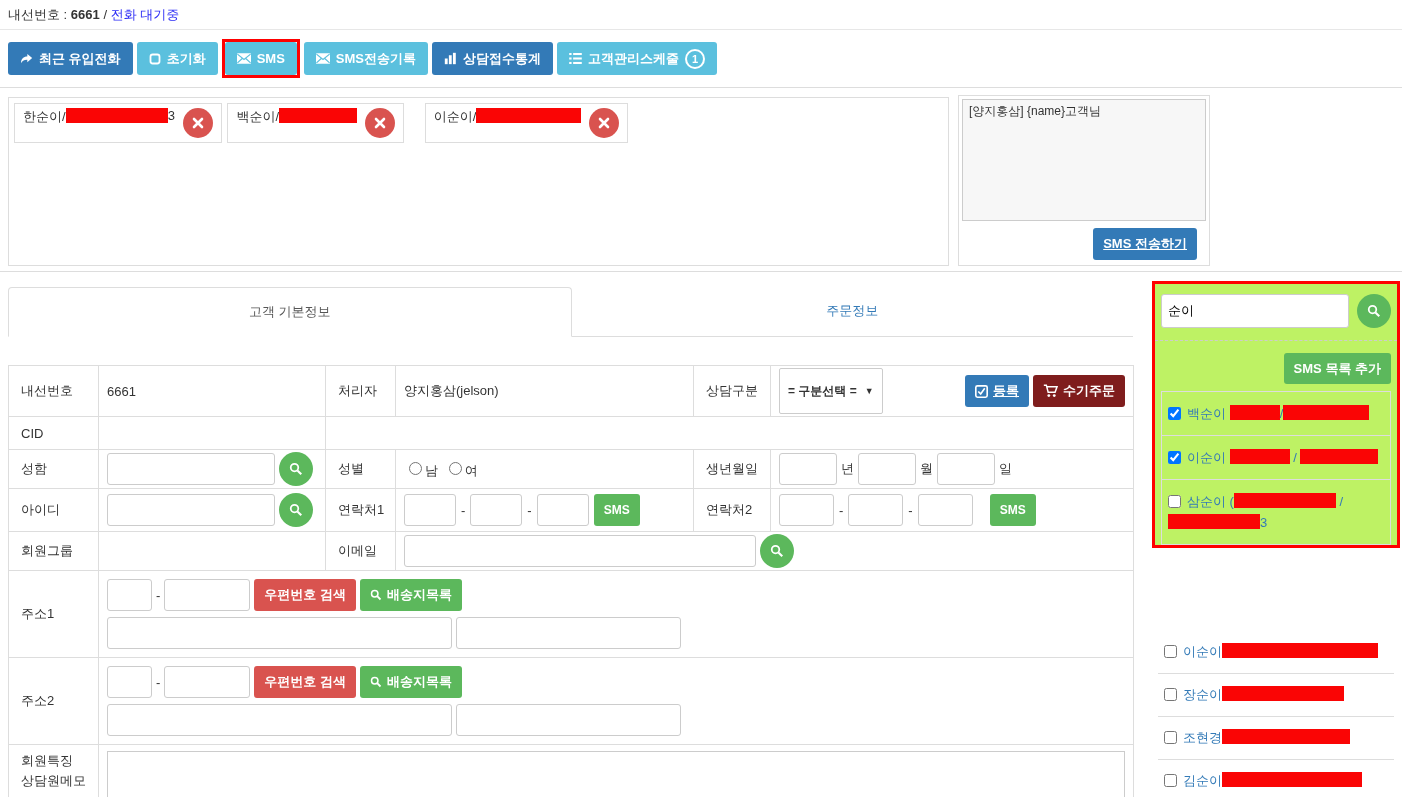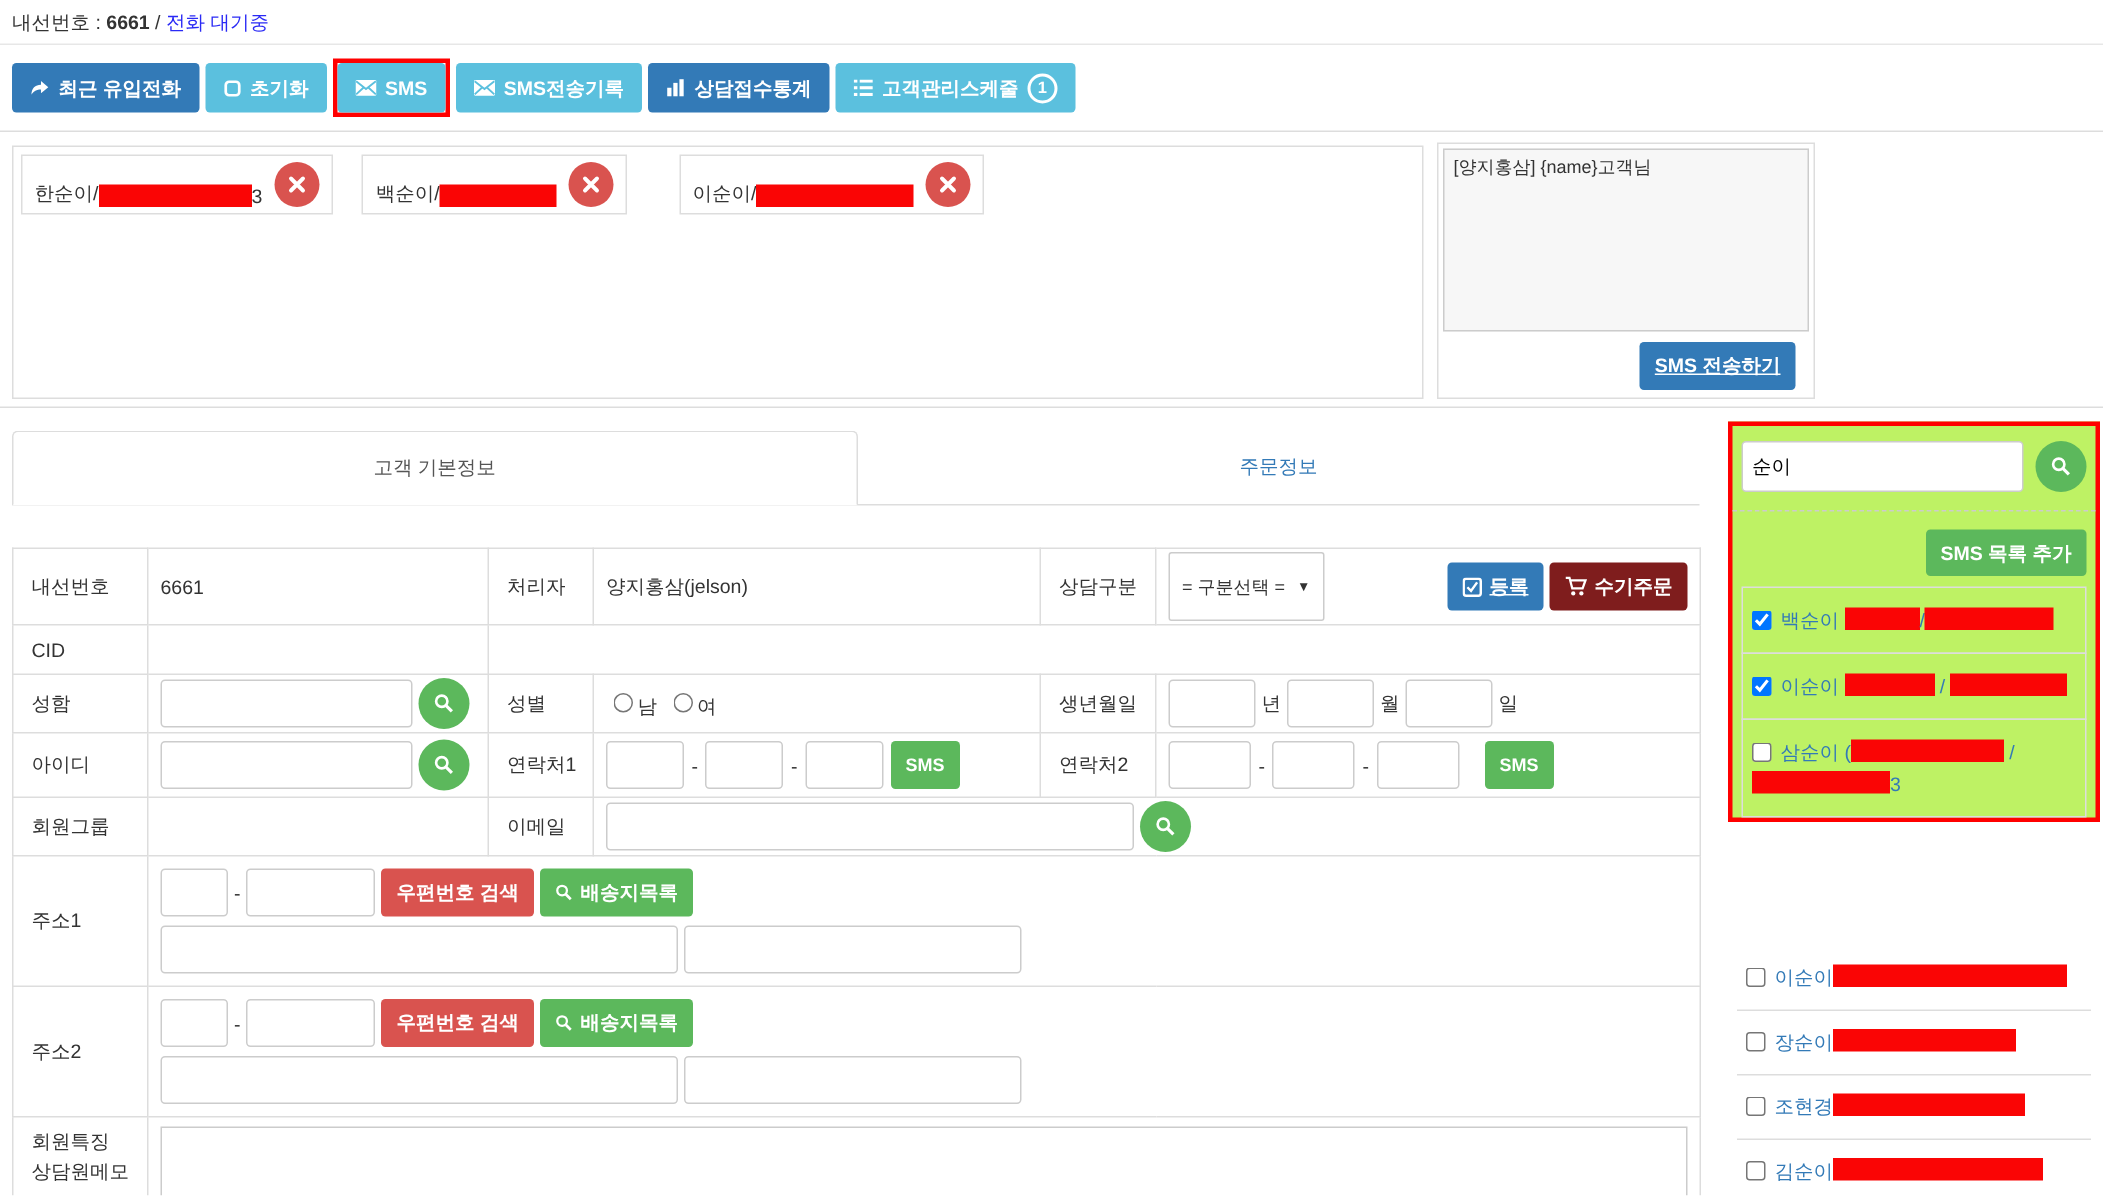--- a/index.html
+++ b/index.html
@@ -15,21 +15,21 @@
   .titlebar .status { color:#2a2af5; }
   
   .toolbar { height:58px; padding:12px 8px; border-bottom:1px solid #ddd; display:flex; align-items:center; gap:4px; }
   .tbtn { display:inline-flex; align-items:center; gap:6px; height:33px; padding:0 12px; border:none; border-radius:3px; color:#fff; font-size:13px; font-weight:bold; cursor:pointer; white-space:nowrap; font-family:inherit; }
   .tb-dark { background:#337ab7; }
   .tb-light { background:#5bc0de; }
   .hl { display:inline-flex; border:3px solid #ff0000; }
   .badge { display:inline-block; min-width:20px; height:20px; border-radius:50%; background:#5bc0de; border:2px solid #fff; color:#fff; font-size:11px; line-height:16px; text-align:center; font-weight:bold; }
   
   .chips-panel { position:absolute; left:8px; top:97px; width:941px; height:169px; border:1px solid #ddd; padding:5px; }
-  .chip { display:inline-flex; align-items:flex-end; border:1px solid #ddd; background:#fff; height:40px; padding:4px 8px; margin-right:16px; vertical-align:top; }
+  .chip { display:inline-flex; align-items:flex-start; border:1px solid #ddd; background:#fff; height:40px; padding:4px 8px; margin-right:2px; vertical-align:top; }
   .chip .name { font-size:13px; color:#333; }
   .mask { display:inline-block; height:15px; background:#fa0505; vertical-align:-2px; }
   .chip-x { width:30px; height:30px; border-radius:50%; background:#d9534f; border:none; margin-left:8px; display:inline-flex; align-items:center; justify-content:center; cursor:pointer; flex:none; }
   
   .compose { position:absolute; left:958px; top:95px; width:252px; height:171px; border:1px solid #ddd; }
   .compose textarea { display:block; width:244px; height:122px; margin:3px; background:#f7f7f7; border:1px solid #ccc; resize:none; font-family:inherit; font-size:12px; color:#333; padding:3px 6px; }
   .compose .foot { text-align:right; padding:4px 12px; }
   .btn { display:inline-flex; align-items:center; justify-content:center; gap:5px; height:32px; padding:0 10px; border:none; border-radius:3px; color:#fff; font-size:13px; font-weight:bold; cursor:pointer; white-space:nowrap; font-family:inherit; }
   .btn-primary { background:#337ab7;text-decoration:underline; } .btn-success { background:#5cb85c; }
   .btn-danger { background:#d9534f; } .btn-warning { background:#7f1d1d; }
@@ -37,21 +37,21 @@
   
   .tabs { position:absolute; left:8px; top:287px; width:1125px; height:50px; display:flex; border-bottom:1px solid #ddd; }
   .tab { flex:1; text-align:center; line-height:48px; font-size:13px; cursor:pointer; }
   .tab-active { background:#fff; border:1px solid #ddd; border-bottom:1px solid #fff; border-radius:4px 4px 0 0; margin-bottom:-1px; color:#555; }
   .tab-idle { color:#337ab7; }
   
   .form-table { position:absolute; left:8px; top:365px; width:1125px; border-collapse:collapse; table-layout:fixed; font-size:13px; color:#333; }
   .form-table td { border:1px solid #ddd; padding:2px 8px; vertical-align:middle; }
   .form-table td.lbl { padding-left:12px; }
   .inp { height:32px; border:1px solid #ccc; border-radius:3px; padding:0 6px; font-size:13px; font-family:inherit; background:#fff; }
-  .sel { display:inline-flex; align-items:center; gap:8px; height:46px; border:1px solid #ccc; border-radius:2px; padding:16px 8px; background:#fff; font-size:12px; cursor:pointer; }
+  .sel { display:inline-flex; align-items:center; gap:8px; height:46px; border:1px solid #ccc; border-radius:2px; padding:16px 8px; background:#fff; font-size:12px; cursor:pointer;font-weight:bold; }
   .circ { width:34px; height:34px; border-radius:50%; background:#5cb85c; border:none; display:inline-flex; align-items:center; justify-content:center; vertical-align:middle; margin-left:4px; cursor:pointer; flex:none; }
   .sms-btn { height:32px; width:46px; padding:0; font-size:12px; }
   .cell-flex { display:flex; align-items:center; }
   .addr-line { display:flex; align-items:center; gap:4px; margin:6px 0; }
   .memo-lbl { line-height:20px; padding-top:4px; }
   .dotted { border:none; border-top:1px dotted #bbb; margin:6px 0 10px; }
   .mini-circ { width:27px; height:27px; border-radius:50%; border:none; color:#fff; font-size:17px; font-weight:bold; line-height:25px; text-align:center; cursor:pointer; padding:0; }
   .memo-ta { width:100%; height:140px; border:1px solid #ccc; resize:none; font-family:inherit; margin-top:4px; }
   
   .sidebar-box { position:absolute; left:1152px; top:281px; width:248px; border:3px solid #ff0000; background:#bef264; padding:10px 6px 0; }

